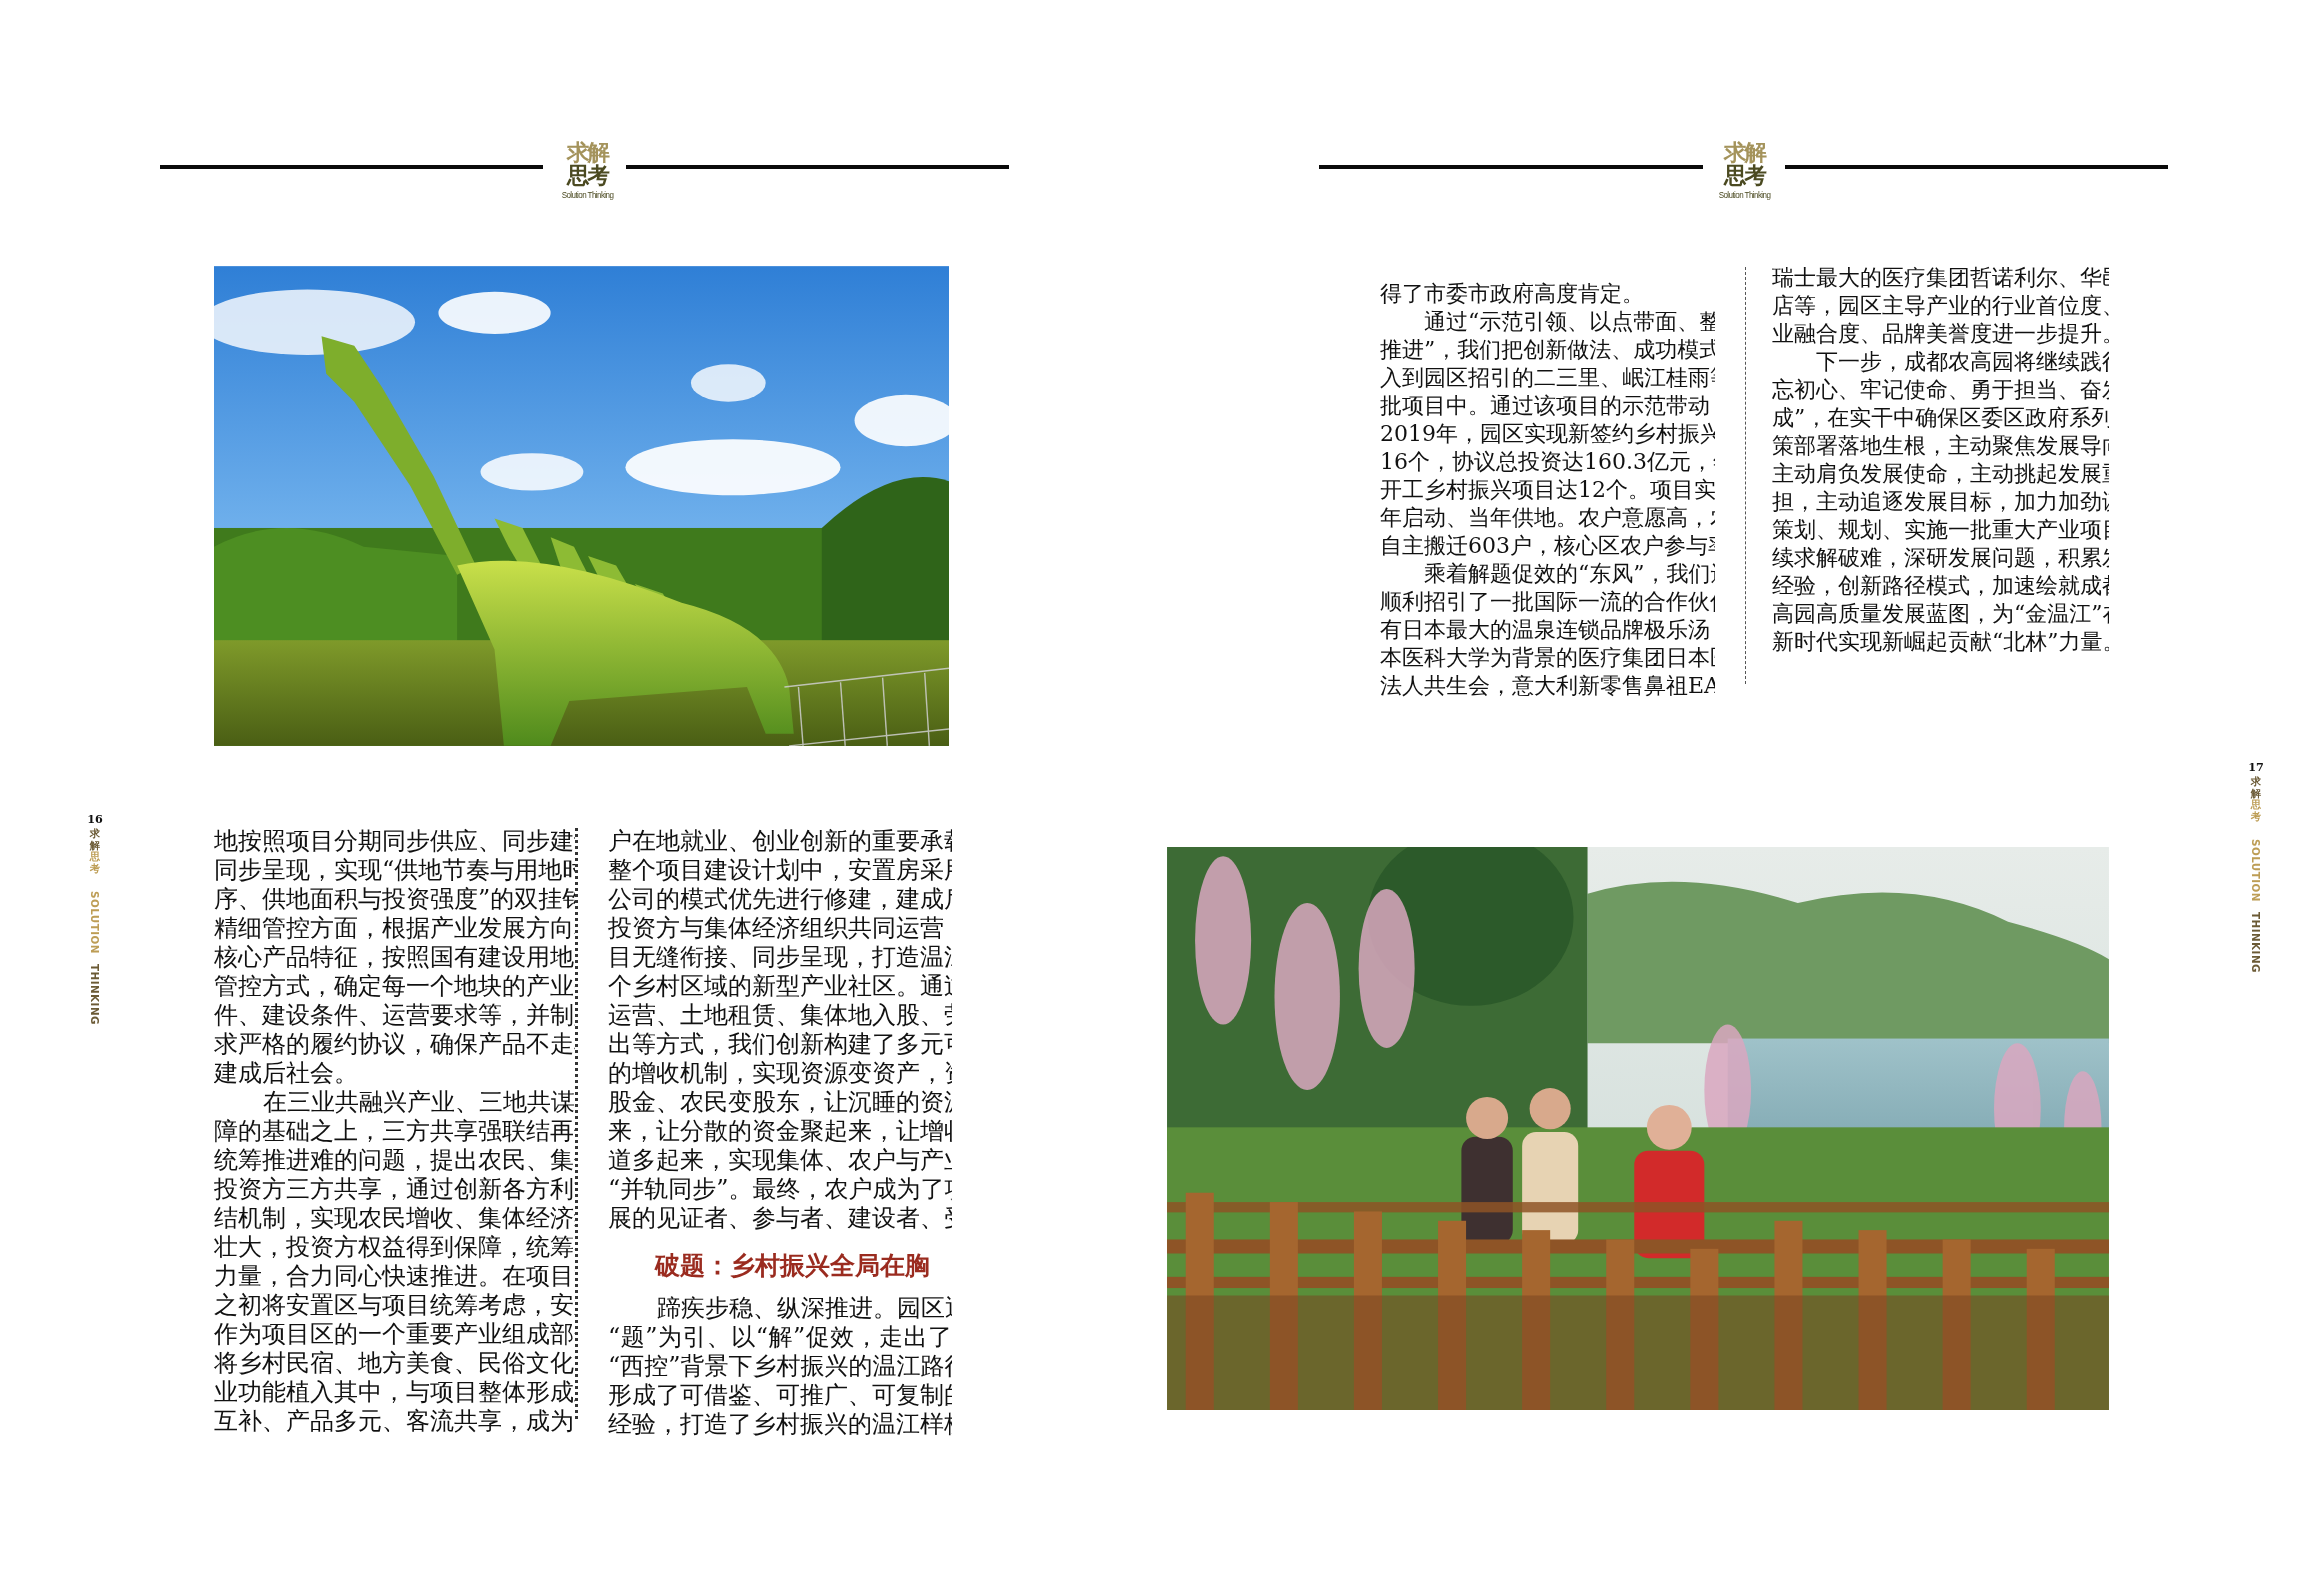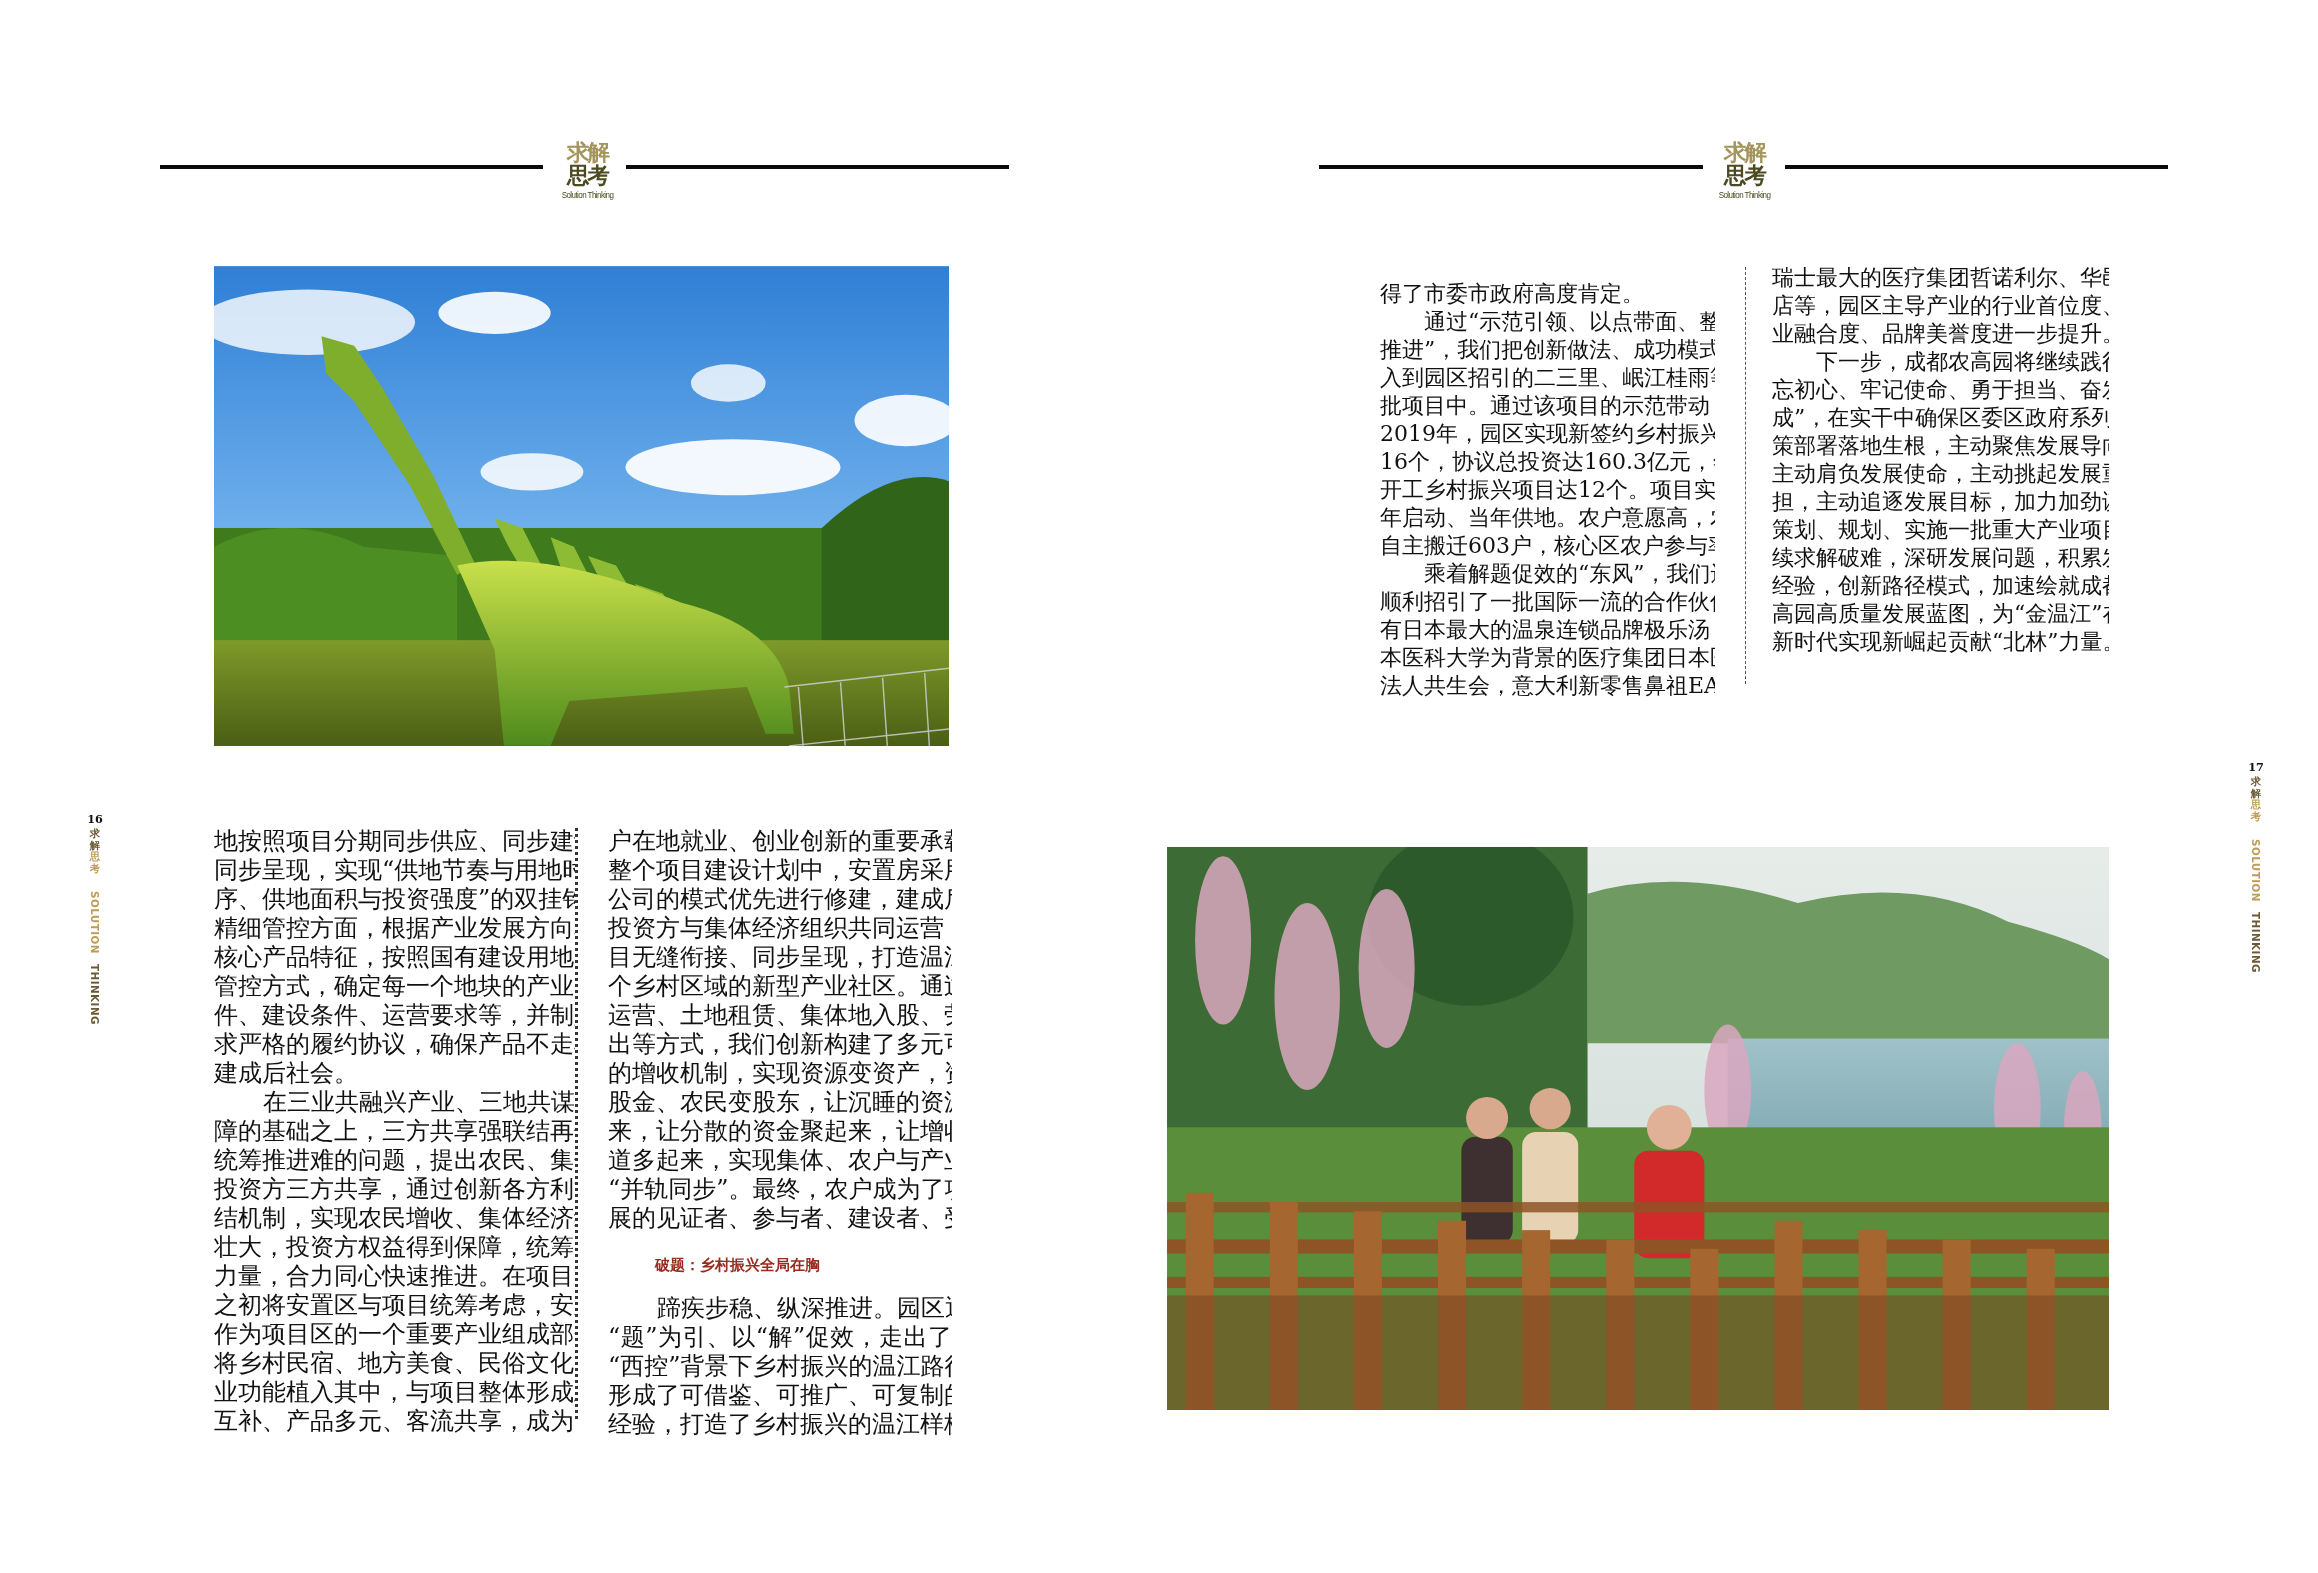--- a/index.html
+++ b/index.html
@@ -8,21 +8,21 @@
   .hline { position:absolute; height:3.7px; background:#0a0a0a; }
   .logo { position:absolute; width:103px; text-align:center; line-height:1; }
   .logo .l1 { font-family:"DejaVu Sans","Liberation Sans",sans-serif; font-weight:bold; font-size:22.4px; color:var(--gold-light); letter-spacing:-1.9px; }
   .logo .l2 { font-family:"DejaVu Sans","Liberation Sans",sans-serif; font-weight:bold; font-size:22.4px; color:var(--olive); letter-spacing:-1.9px; margin-top:0.9px; }
   .logo .l3 { font-family:"Liberation Sans",sans-serif; font-size:9.8px; color:var(--olive); letter-spacing:-0.7px; margin-top:2.8px; transform:scaleX(0.82); }
   .photo { position:absolute; overflow:hidden; }
   .col { position:absolute; font-size:24px; line-height:29px; }
   .col .ln { display:block; height:29px; white-space:nowrap; text-align:justify; text-align-last:justify; overflow:hidden; }
   .col .ln.last { text-align-last:left; }
   .col .ln.indent { padding-left:49px; }
-  .heading { display:block; height:61px; line-height:51px; padding-left:47px; font-family:"DejaVu Sans","Liberation Sans",sans-serif; font-weight:bold; font-size:15px; color:var(--red); padding-top:6.5px; box-sizing:border-box; }
+  .heading { display:block; height:61px; line-height:51px; padding-left:47px; font-family:"DejaVu Sans","Liberation Sans",sans-serif; font-weight:bold; font-size:25px; color:var(--red); padding-top:6.5px; box-sizing:border-box; }
   .vdiv-dot { position:absolute; width:0; border-left:3.3px dotted #333; }
   .vdiv-dash { position:absolute; width:0; border-left:1.9px dashed #555; }
   .side { position:absolute; width:28px; text-align:center; }
   .side .pn { font-family:"DejaVu Serif","Liberation Serif",serif; font-weight:bold; font-size:11.2px; color:#111; }
   .side .z1 { font-family:"DejaVu Sans","Liberation Sans",sans-serif; font-weight:bold; font-size:10.3px; line-height:11.7px; color:var(--olive-brown); }
   .side .z2 { font-family:"DejaVu Sans","Liberation Sans",sans-serif; font-weight:bold; font-size:10.3px; line-height:11.7px; color:var(--gold); }
   .side .vt { writing-mode:vertical-rl; font-family:"DejaVu Sans","Liberation Sans",sans-serif; font-weight:bold; font-size:10.3px; letter-spacing:0.5px; margin:0 auto; }
   .side .vt.a { color:var(--gold); margin-top:16px; }
   .side .vt.b { color:var(--olive-brown); margin-top:10.3px; }
   :root { --gold-light:#a4935b; --olive:#4b4a21; --red:#9a2b1f; --gold:#bd9d55; --olive-brown:#6b5a35; }

